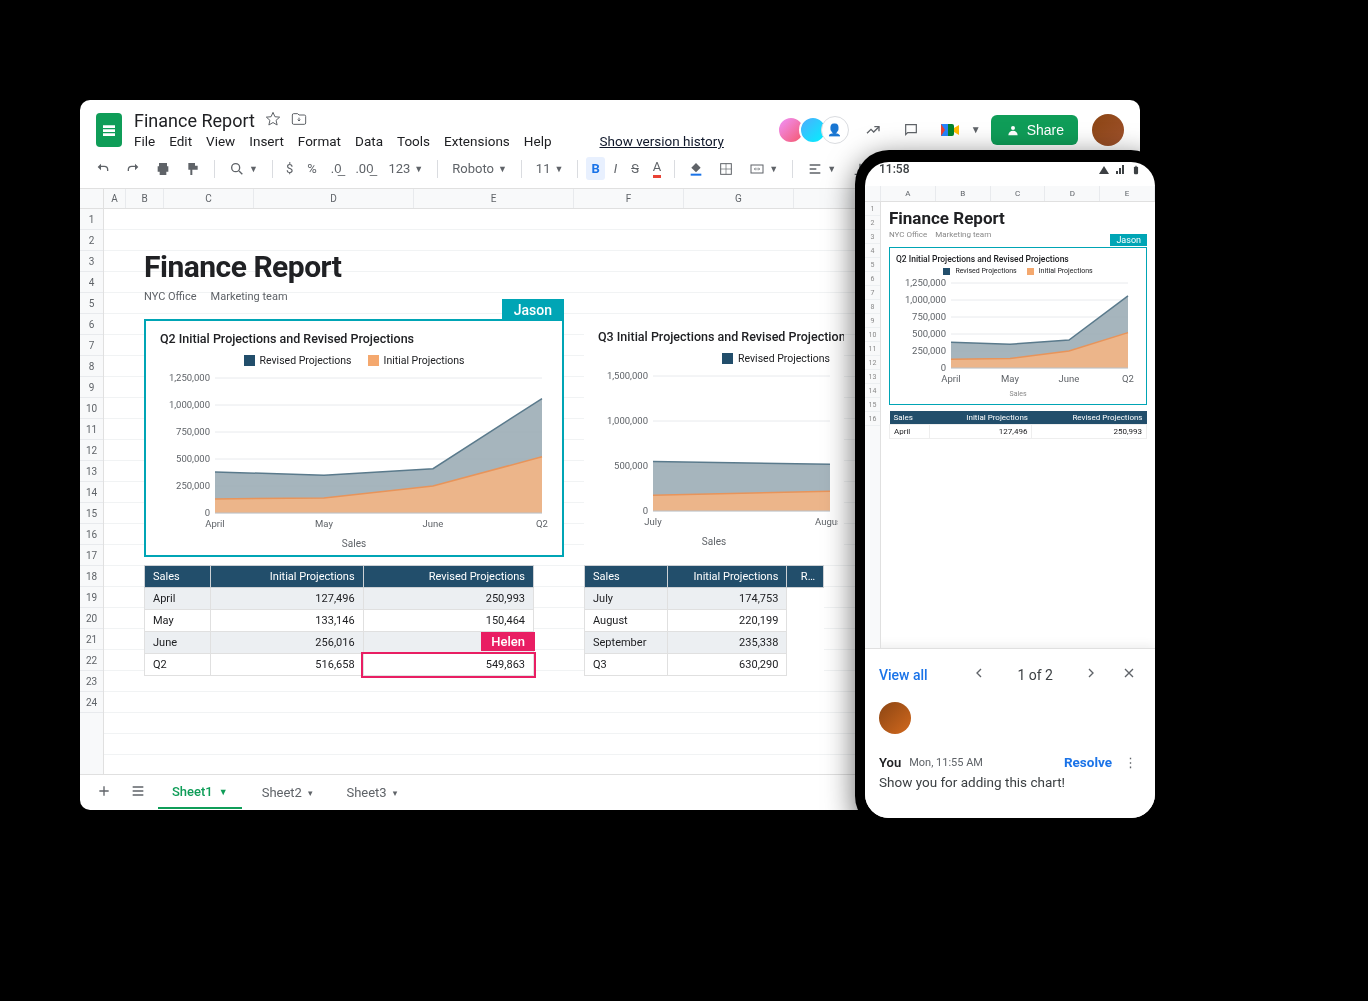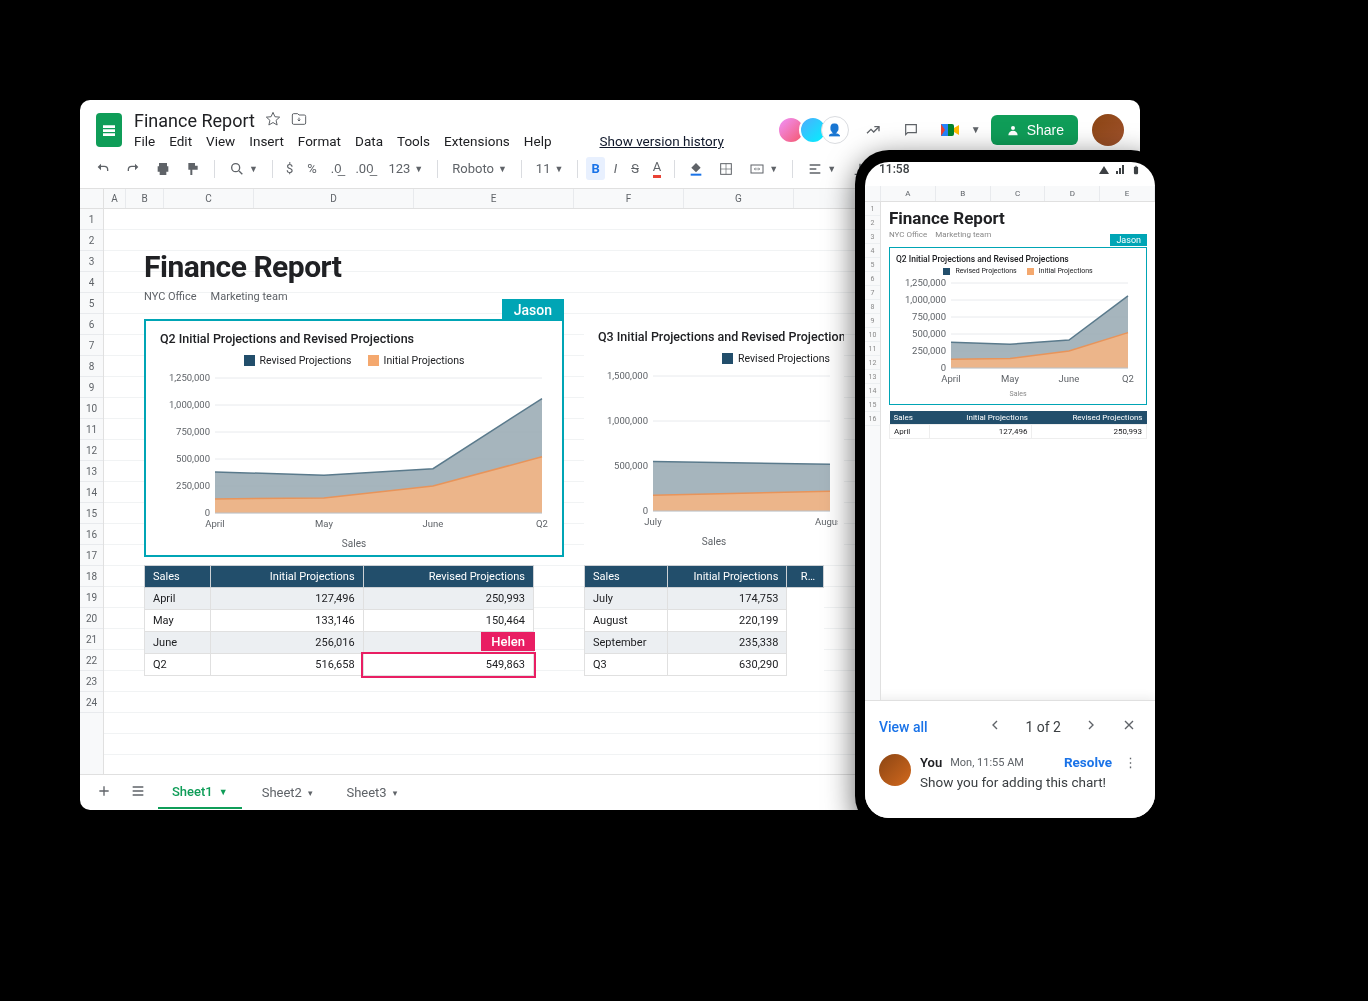--- a/index.html
+++ b/index.html
@@ -99,24 +99,24 @@
   .ph-ctitle { font-size:8.5px; font-weight:500;}
   .ph-legend { display:flex; gap:10px; justify-content:center; font-size:7px; margin:3px 0;}
   .ph-table { width:100%; margin-top:6px; border-collapse:collapse; font-size:8px;}
   .ph-table th{ background:#224e6b;color:#fff;font-weight:400;padding:2px 4px;text-align:left;}
   .ph-table th.num, .ph-table td.num{text-align:right;}
   .ph-table td{padding:2px 4px; border:1px solid #eee;}
   
   .comment-sheet { background:#fff; border-top:1px solid #e0e0e0; box-shadow:0 -2px 10px rgba(0,0,0,.08); padding:12px 14px; }
   .cs-header { display:flex; align-items:center; gap:10px; margin-bottom:14px;}
   .view-all { color:#1a73e8; font-size:14px; font-weight:500; cursor:pointer;}
-  .cs-nav { display:flex; align-items:center; gap:18px; margin-left:auto; color:#5f6368;}
+  .cs-nav { display:flex; align-items:center; gap:26px; margin-left:auto; color:#5f6368;}
   .cs-nav .chev{ cursor:pointer; padding:4px;}
   .close-x { color:#5f6368; cursor:pointer; padding:4px; margin-left:4px;}
-  .comment { display:flex; gap:9px; margin-bottom:16px;}
+  .comment { display:flex; gap:20px; margin-bottom:16px;flex-direction:column;}
   .c-avatar { width:32px; height:32px; border-radius:50%; flex-shrink:0;}
   .c-av1 { background: linear-gradient(135deg,#8B4513,#D2691E);}
   .c-av2 { background: linear-gradient(135deg,#f0a050,#d08030);}
   .c-body { flex:1;}
   .c-head { display:flex; align-items:center; gap:8px; font-size:13px;}
   .c-author { font-weight:600;}
   .c-time { color:#5f6368; font-size:11px;}
   .c-resolve { color:#1a73e8; font-size:13.5px; margin-left:auto; cursor:pointer; font-weight:700;}
   .c-more { color:#5f6368; cursor:pointer; padding:0 4px;}
   .c-text { font-size:13.5px; color:#3c4043; margin-top:4px;}

